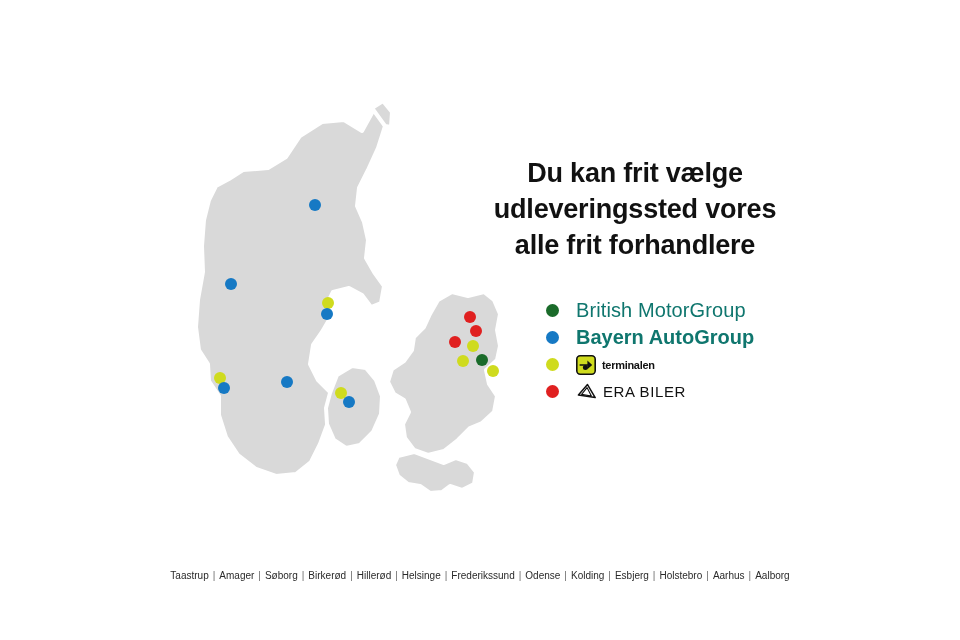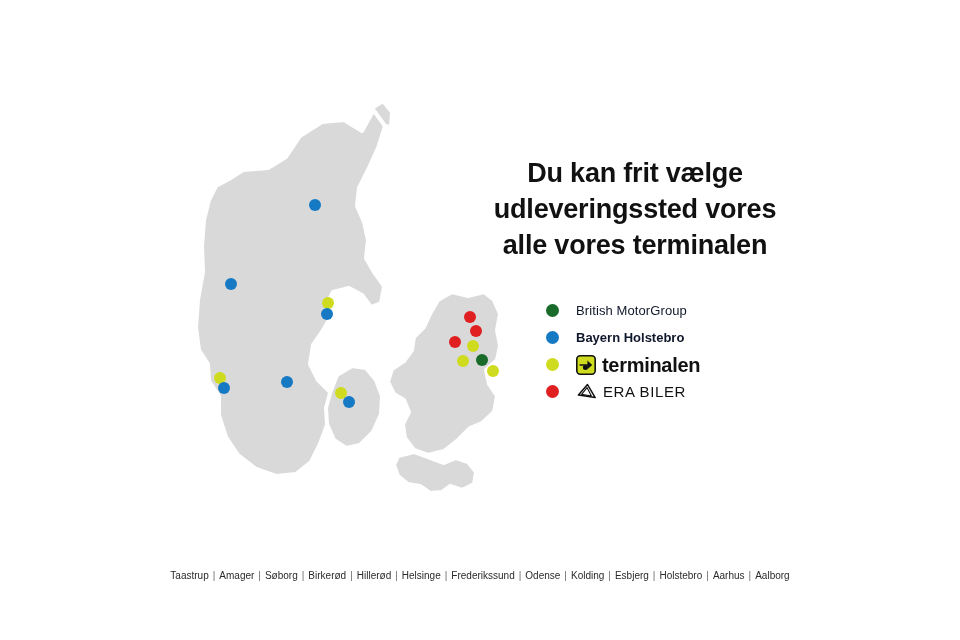--- a/index.html
+++ b/index.html
@@ -68,40 +68,40 @@
     margin-bottom: 2px;
   }
   .legend-dot {
     width: 13px;
     height: 13px;
     border-radius: 50%;
     flex: 0 0 13px;
     margin-right: 17px;
   }
   .legend-label {
-    font-size: 13px;
+    font-size: 20px;
     line-height: 17px;
-    color: #0f172a;
+    color: #0f766e;
     white-space: nowrap;
   }
   .legend-label.w-light { font-weight: 400; letter-spacing: 0.1px; }
   .legend-label.w-semi  { font-weight: 600; letter-spacing: 0px; }
 
   .brand-lockup {
     display: flex;
     align-items: center;
   }
   .terminalen-mark {
     width: 20px;
     height: 20px;
     flex: 0 0 20px;
     margin-right: 6px;
   }
   .terminalen-word {
-    font-size: 20px;
+    font-size: 11px;
     font-weight: 700;
     letter-spacing: -0.3px;
     color: #111111;
     line-height: 18px;
   }
   .era-mark {
     width: 22px;
     height: 18px;
     flex: 0 0 22px;
     margin-right: 5px;
@@ -287,33 +287,33 @@
         <circle cx="463" cy="361" r="6" fill="#cfdb1e"></circle>
         <circle cx="482" cy="360" r="6" fill="#1a6b2a"></circle>
         <circle cx="493" cy="371" r="6" fill="#cfdb1e"></circle>
       </g>
     </svg>
   </div>
 
   <div id="headline">
     <span class="hl-line">Du kan frit vælge</span>
     <span class="hl-line">udleveringssted vores</span>
-    <span class="hl-line">alle vores terminalen</span>
+    <span class="hl-line">alle frit forhandlere</span>
   </div>
 
   <div id="legend">
 
     <div class="legend-row">
       <span class="legend-dot" style="background:#1a6b2a"></span>
       <span class="legend-label w-light">British MotorGroup</span>
     </div>
 
     <div class="legend-row">
       <span class="legend-dot" style="background:#1679c4"></span>
-      <span class="legend-label w-semi">Bayern Holstebro</span>
+      <span class="legend-label w-semi">Bayern AutoGroup</span>
     </div>
 
     <div class="legend-row">
       <span class="legend-dot" style="background:#cfdb1e"></span>
       <span class="brand-lockup">
         <svg class="terminalen-mark" viewBox="0 0 20 20">
           <rect x="0.8" y="0.8" width="18.4" height="18.4" rx="3.4" ry="3.4" fill="#cfdb1e" stroke="#111111" stroke-width="1.6"></rect>
           <path d="M3.6 9.2 H11.4 V5.6 L16.2 9.9 L11.4 14.2 V10.7 H3.6 Z" fill="#111111"></path>
           <circle cx="9.4" cy="12.6" r="2.5" fill="#111111"></circle>
         </svg>

